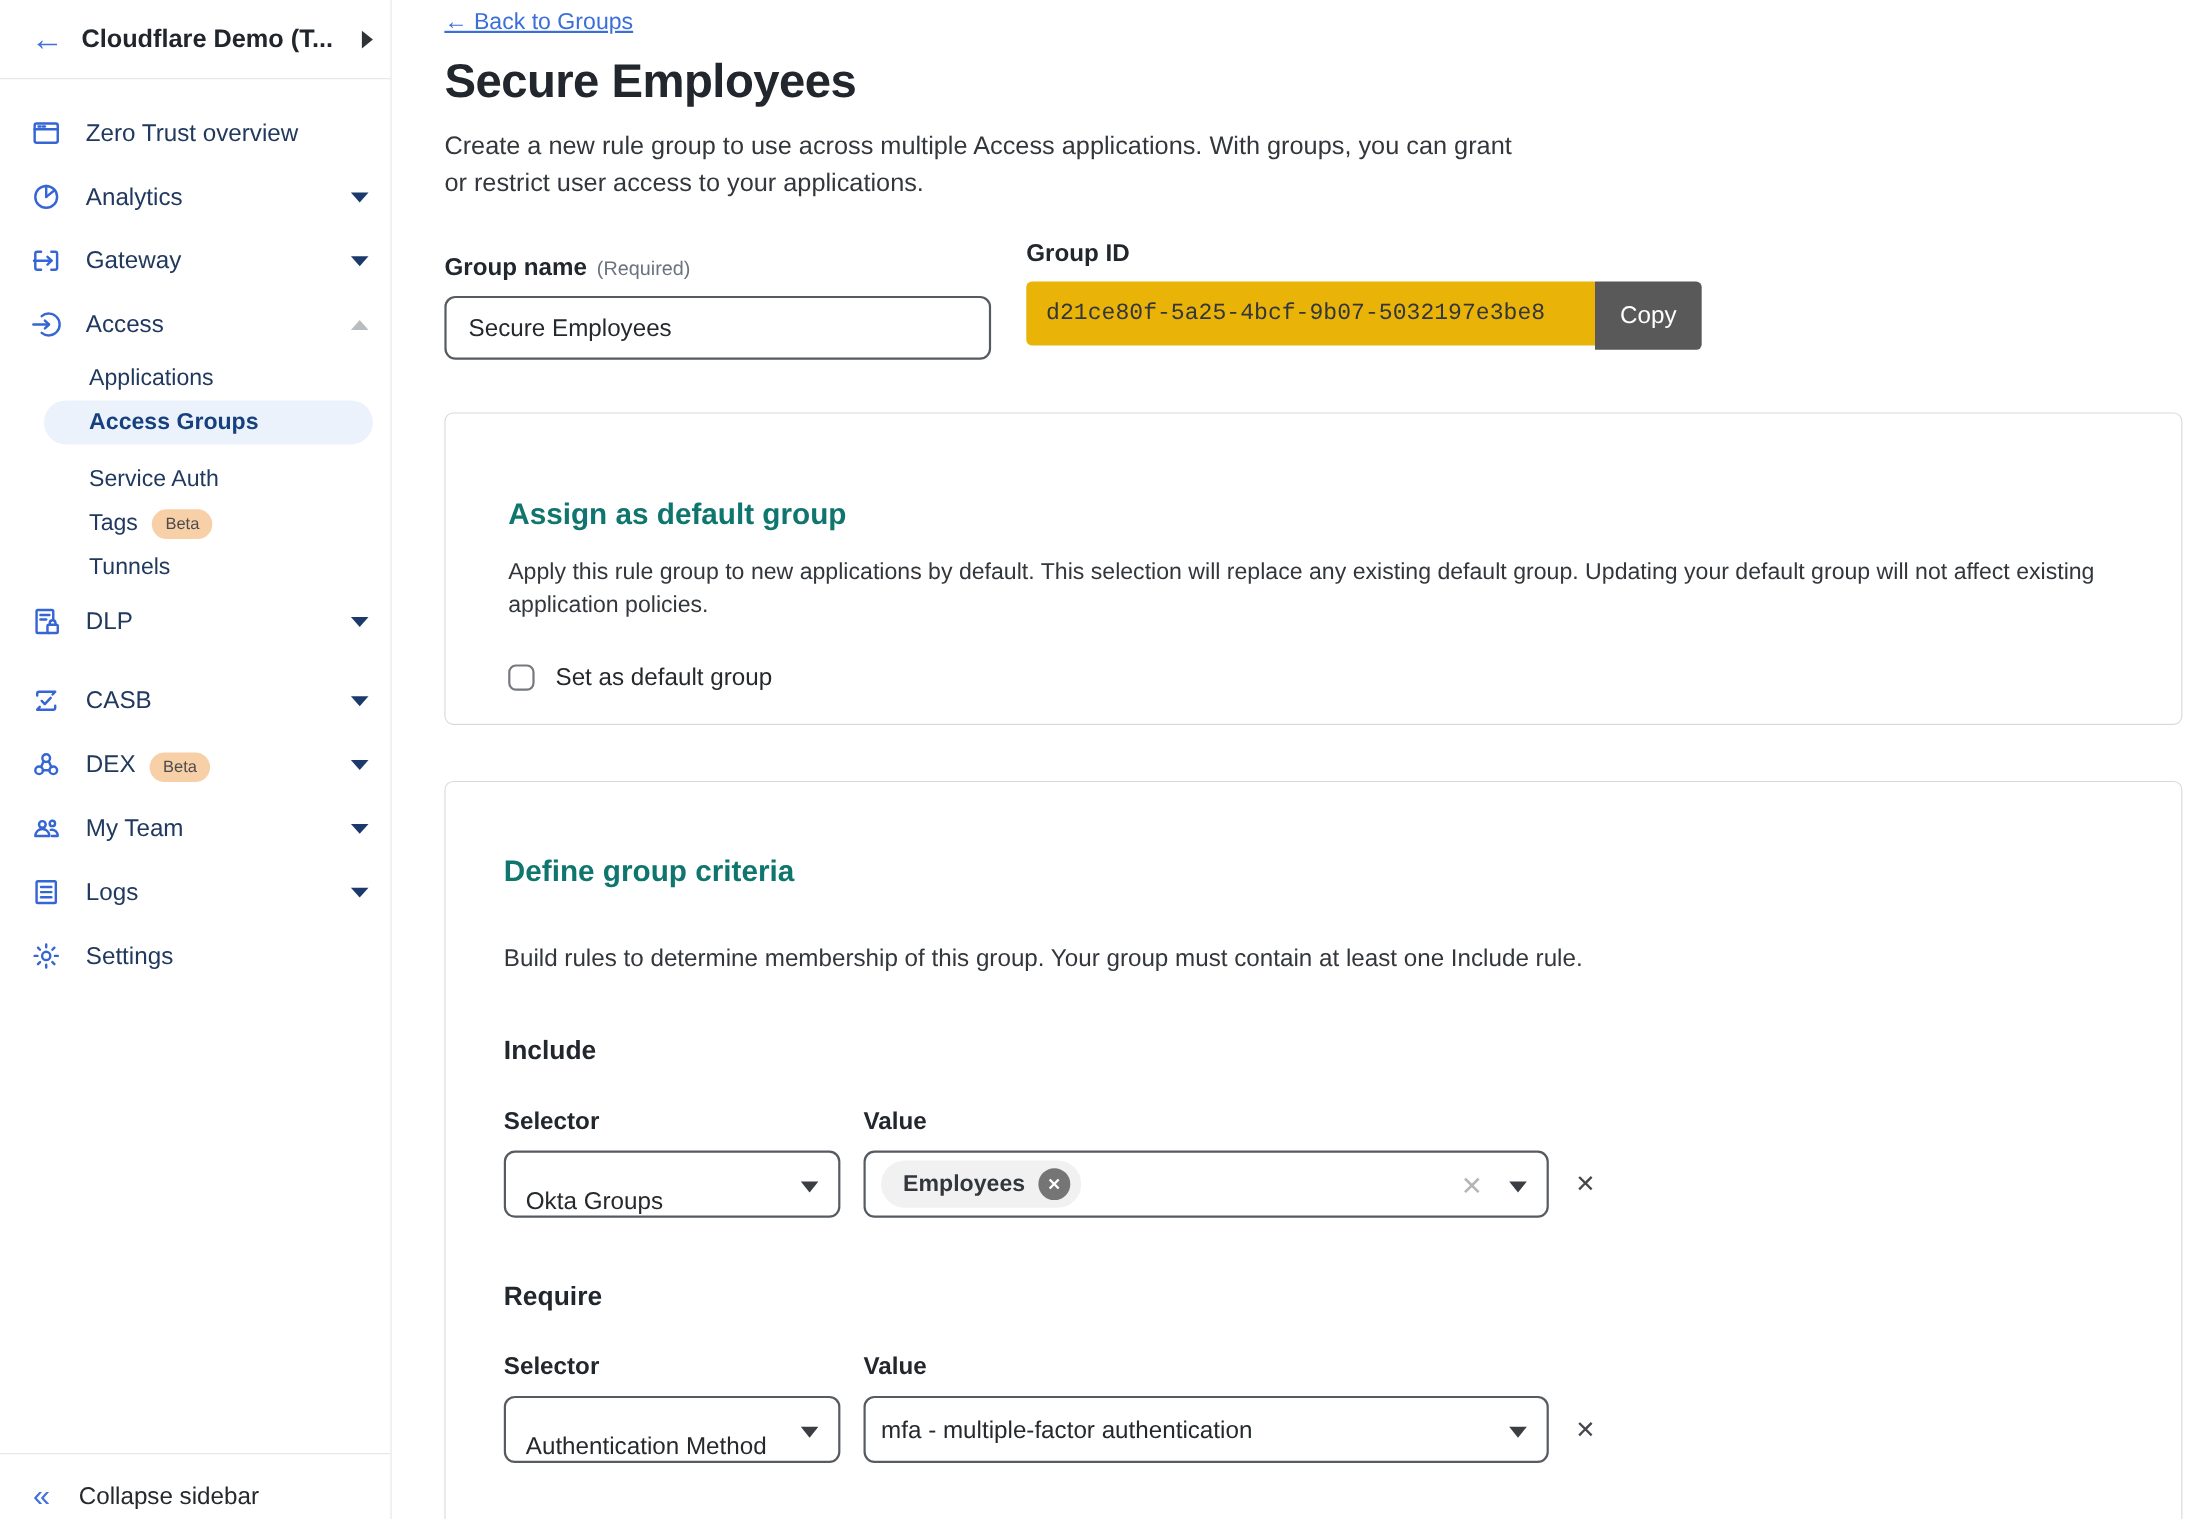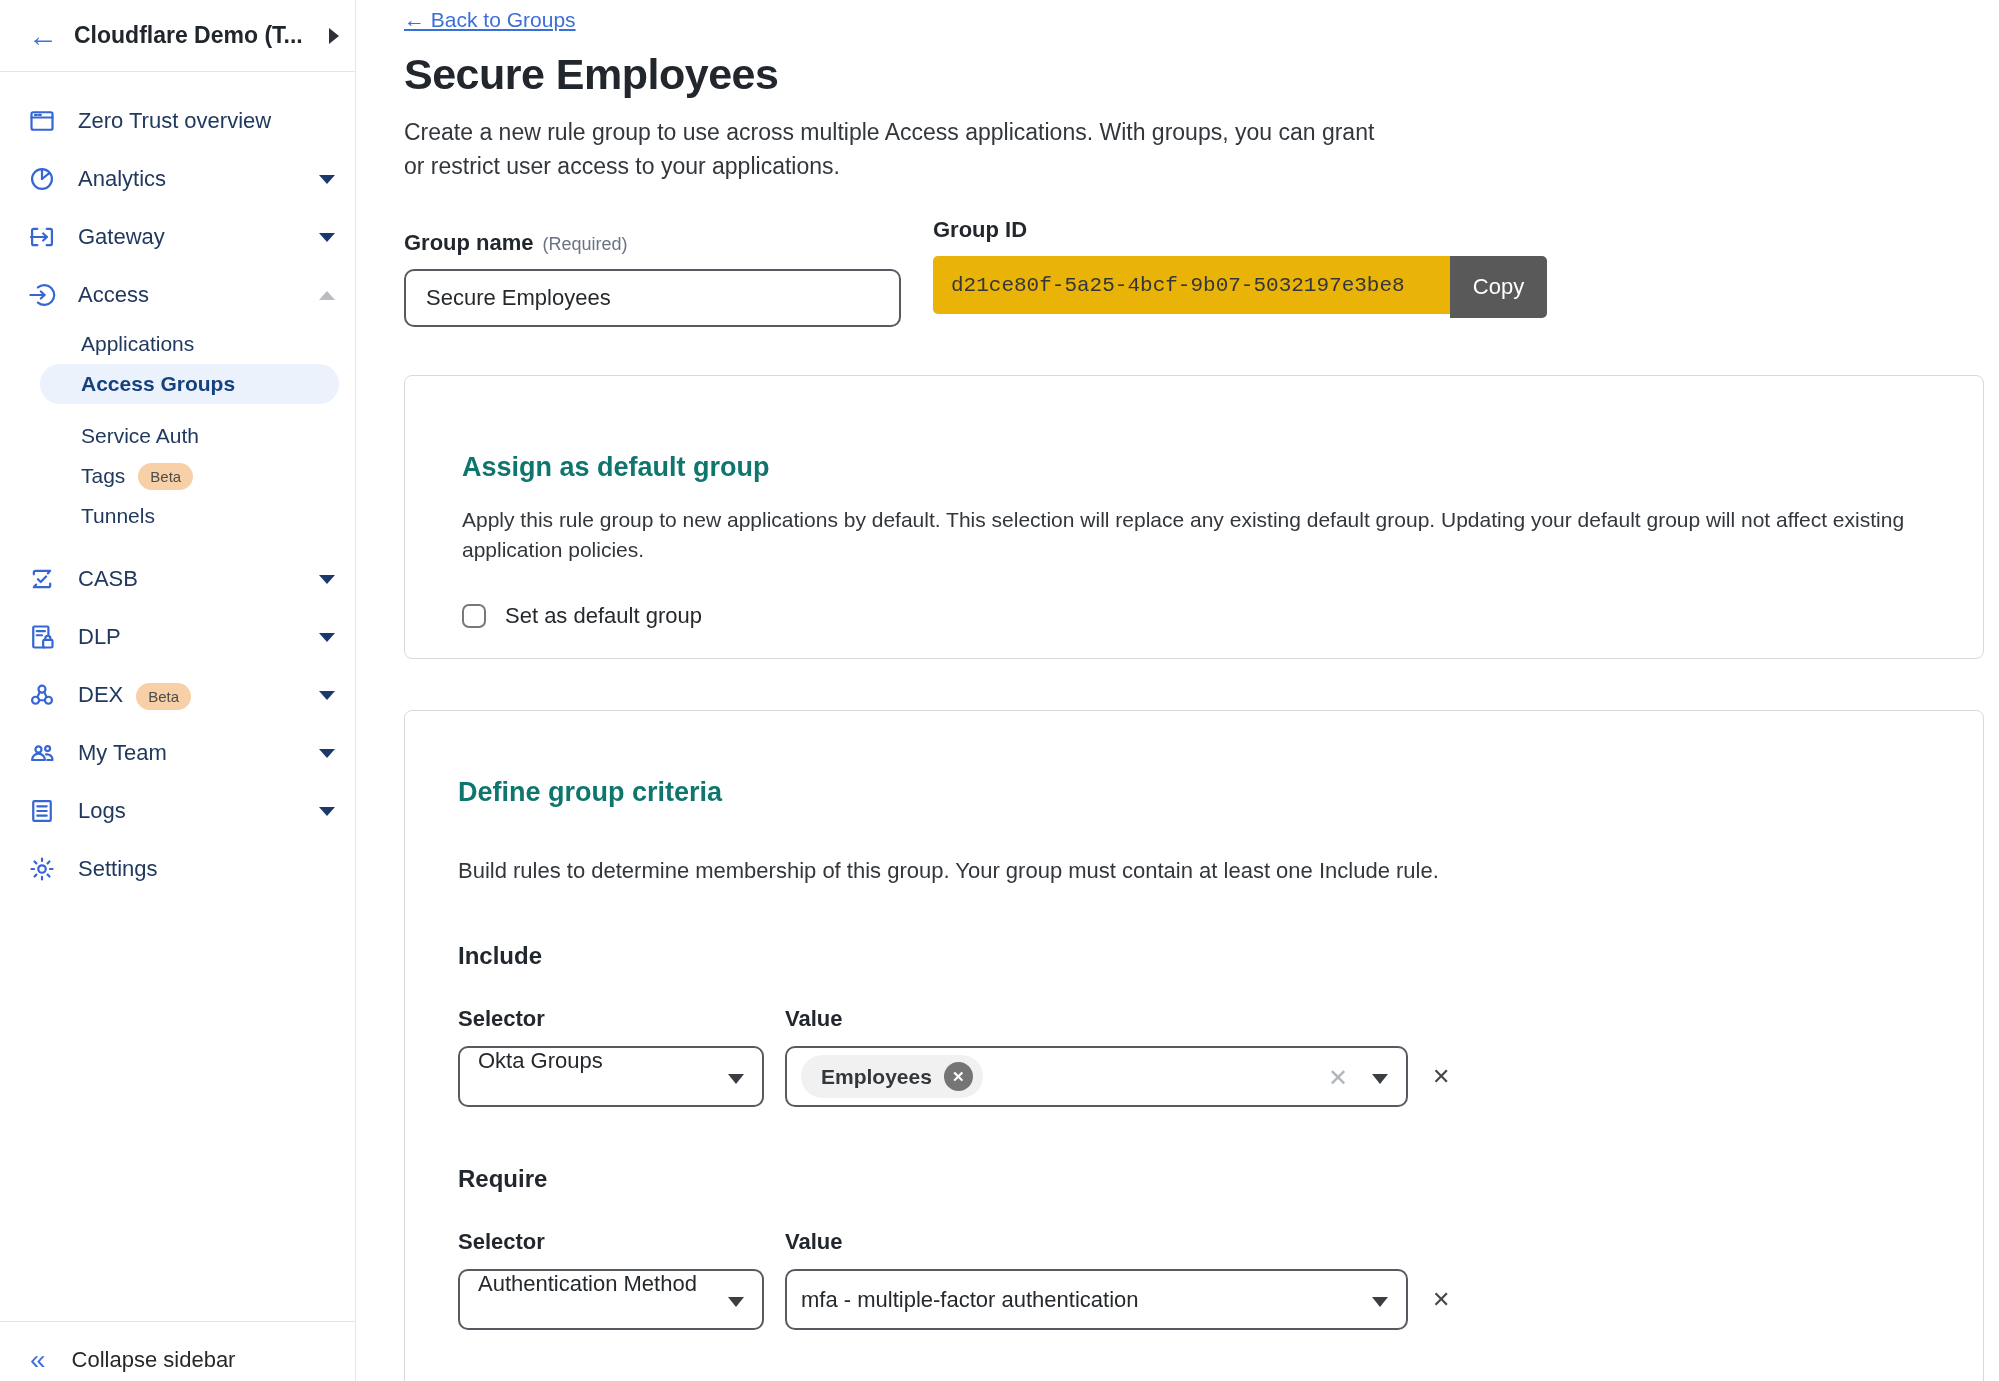--- a/index.html
+++ b/index.html
@@ -66,21 +66,21 @@
   .chk-label { font-size:22px; color:#26292c; }
 
   .card2 { margin-top:51px; height:760px; padding:66px 58px 0 53px; }
   .crit-p { margin-top:50px; font-size:22px; color:#33373b; }
   .rule-h { margin-top:58px; font-size:24px; font-weight:bold; color:#22272e; }
   .sel-labels { display:flex; margin-top:36px; }
   .sel-label { font-size:22px; font-weight:bold; color:#22272e; }
   .lab-col1 { width:327px; }
   .inputs-row { display:flex; align-items:center; margin-top:14px; }
   .select-box { position:relative; width:306px; height:61px; border:2px solid #565b61; border-radius:10px;
-    display:flex; align-items:flex-start; padding:0 44px 0 18px; font-size:22px; color:#26292c; cursor:pointer; background:#fff; }
+    display:flex; align-items:flex-end; padding:0 44px 0 18px; font-size:22px; color:#26292c; cursor:pointer; background:#fff; }
   .select-caret { position:absolute; right:18px; top:26px; width:0; height:0;
     border-left:8px solid transparent; border-right:8px solid transparent; border-top:10px solid #3a3e42; }
   .value-box { position:relative; width:623px; height:61px; border:2px solid #565b61; border-radius:10px;
     margin-left:21px; display:flex; align-items:center; padding:0 84px 0 14px; font-size:22px; color:#26292c;
     cursor:pointer; background:#fff; }
   .chip { background:#f1f1f1; border-radius:22px; height:43px; display:flex; align-items:center;
     padding:0 10px 0 20px; font-size:21px; font-weight:bold; color:#33373b; }
   .chip-x { width:29px; height:29px; border-radius:50%; background:#757575; color:#fff; font-size:15px;
     display:flex; align-items:center; justify-content:center; margin-left:12px; cursor:pointer; }
   .clear-x { position:absolute; right:58px; top:16px; color:#b3b6b9; font-size:24px; cursor:pointer; }
@@ -159,43 +159,43 @@
       <span>Service Auth</span>
     </div>
     <div class="sub-item">
       <span>Tags</span>
       <span class="beta-badge">Beta</span>
     </div>
     <div class="sub-item">
       <span>Tunnels</span>
     </div>
 
-    <div class="nav-item" style="margin-top:14px;">
-      <span class="nav-icon">
-        <svg class="icn" width="28" height="28" viewBox="0 0 24 24">
-            <path d="M5 8 V6.5 A1.5 1.5 0 0 1 6.5 5 H19 l-2 2.2 M19 5 v0"></path>
-            <path d="M19 16 v1.5 A1.5 1.5 0 0 1 17.5 19 H5 l2 -2.2"></path>
-            <path d="M8.5 12.2 l2.4 2.4 4.6 -4.8"></path>
-          </svg>
-      </span>
-      <span class="nav-label">CASB</span>
-      <span class="caret-down"></span>
-    </div>
-
     <div class="nav-item">
       <span class="nav-icon">
         <svg class="icn" width="28" height="28" viewBox="0 0 24 24">
             <path d="M14 21 H5.5 A1 1 0 0 1 4.5 20 V4 A1 1 0 0 1 5.5 3 H16.5 A1 1 0 0 1 17.5 4 V10"></path>
             <line x1="7.5" y1="7" x2="14.5" y2="7"></line>
             <line x1="7.5" y1="10.5" x2="12" y2="10.5"></line>
             <rect x="13" y="14.5" width="8" height="6.5" rx="1"></rect>
             <path d="M14.8 14.5 v-1.3 a2.2 2.2 0 0 1 4.4 0 v1.3"></path>
           </svg>
       </span>
       <span class="nav-label">DLP</span>
+      <span class="caret-down"></span>
+    </div>
+
+    <div class="nav-item" style="margin-top:14px;">
+      <span class="nav-icon">
+        <svg class="icn" width="28" height="28" viewBox="0 0 24 24">
+            <path d="M5 8 V6.5 A1.5 1.5 0 0 1 6.5 5 H19 l-2 2.2 M19 5 v0"></path>
+            <path d="M19 16 v1.5 A1.5 1.5 0 0 1 17.5 19 H5 l2 -2.2"></path>
+            <path d="M8.5 12.2 l2.4 2.4 4.6 -4.8"></path>
+          </svg>
+      </span>
+      <span class="nav-label">CASB</span>
       <span class="caret-down"></span>
     </div>
 
     <div class="nav-item">
       <span class="nav-icon">
         <svg class="icn" width="28" height="28" viewBox="0 0 24 24">
             <circle cx="12" cy="7" r="3"></circle>
             <circle cx="6.5" cy="16.5" r="3"></circle>
             <circle cx="17.5" cy="16.5" r="3"></circle>
             <line x1="10" y1="9.5" x2="8" y2="14"></line>

